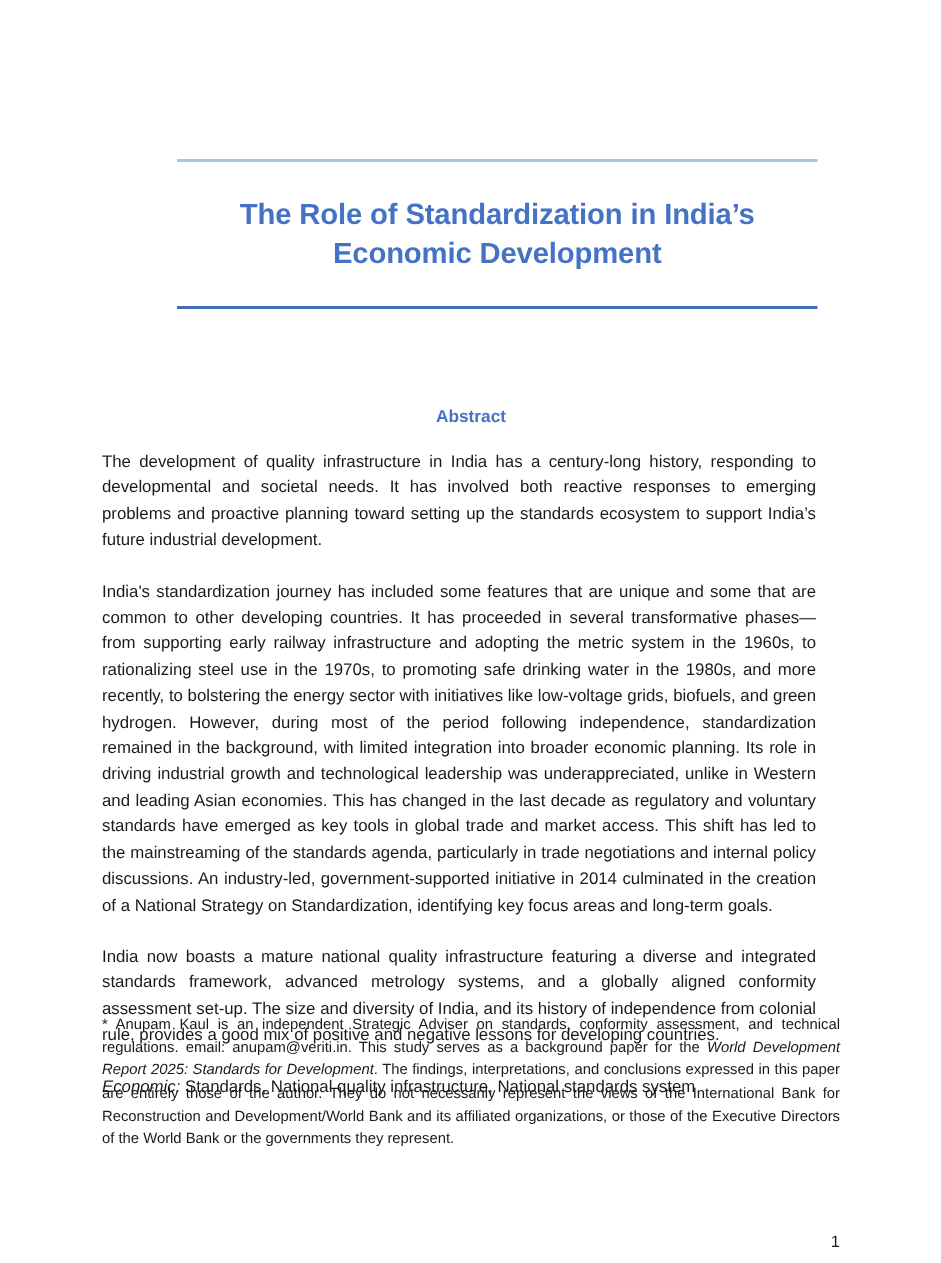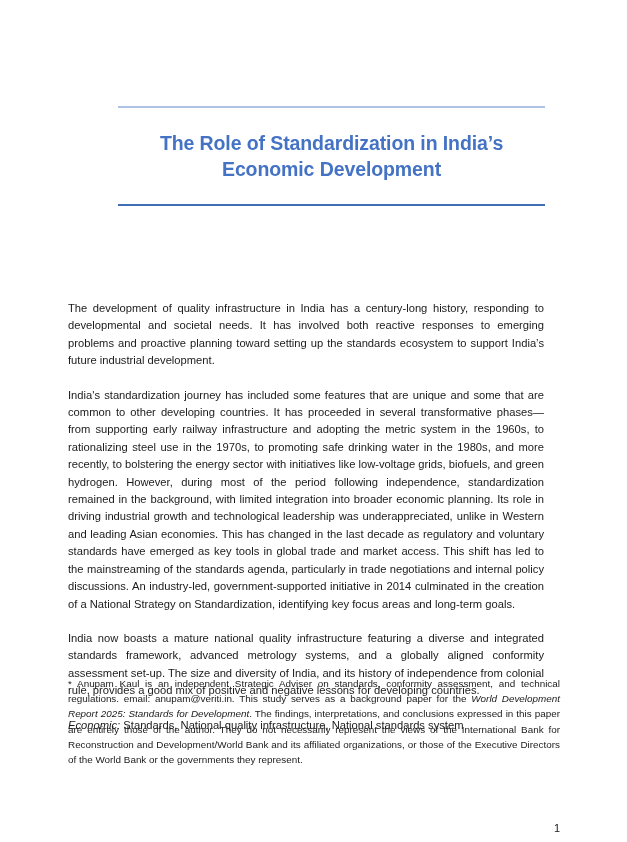--- a/index.html
+++ b/index.html
@@ -136,20 +136,21 @@
 
 <div class="page">
 
   <div class="rule-top"></div>
 
   <div class="title">The Role of Standardization in India’s Economic Development</div>
 
   <div class="rule-bottom"></div>
 
 
+  <div class="abstract-heading">Abstract</div>
 
   <div class="body-block">
     <p class="para">The development of quality infrastructure in India has a century-long history, responding to developmental and societal needs. It has involved both reactive responses to emerging problems and proactive planning toward setting up the standards ecosystem to support India’s future industrial development.</p>
     <p class="para">India's standardization journey has included some features that are unique and some that are common to other developing countries. It has proceeded in several transformative phases—from supporting early railway infrastructure and adopting the metric system in the 1960s, to rationalizing steel use in the 1970s, to promoting safe drinking water in the 1980s, and more recently, to bolstering the energy sector with initiatives like low-voltage grids, biofuels, and green hydrogen. However, during most of the period following independence, standardization remained in the background, with limited integration into broader economic planning. Its role in driving industrial growth and technological leadership was underappreciated, unlike in Western and leading Asian economies. This has changed in the last decade as regulatory and voluntary standards have emerged as key tools in global trade and market access. This shift has led to the mainstreaming of the standards agenda, particularly in trade negotiations and internal policy discussions. An industry-led, government-supported initiative in 2014 culminated in the creation of a National Strategy on Standardization, identifying key focus areas and long-term goals.</p>
     <p class="para">India now boasts a mature national quality infrastructure featuring a diverse and integrated standards framework, advanced metrology systems, and a globally aligned conformity assessment set-up. The size and diversity of India, and its history of independence from colonial rule, provides a good mix of positive and negative lessons for developing countries.</p>
     <p class="keywords"><span class="kw-label">Economic:</span><span> Standards, National quality infrastructure, National standards system</span></p>
   </div>
 
   <div class="footnote"><span>* Anupam Kaul is an independent Strategic Adviser on standards, conformity assessment, and technical regulations. email: anupam@veriti.in. This study serves as a background paper for the </span><span class="ital">World Development Report 2025: Standards for Development</span><span>. The findings, interpretations, and conclusions expressed in this paper are entirely those of the author. They do not necessarily represent the views of the International Bank for Reconstruction and Development/World Bank and its affiliated organizations, or those of the Executive Directors of the World Bank or the governments they represent.</span></div>
 

